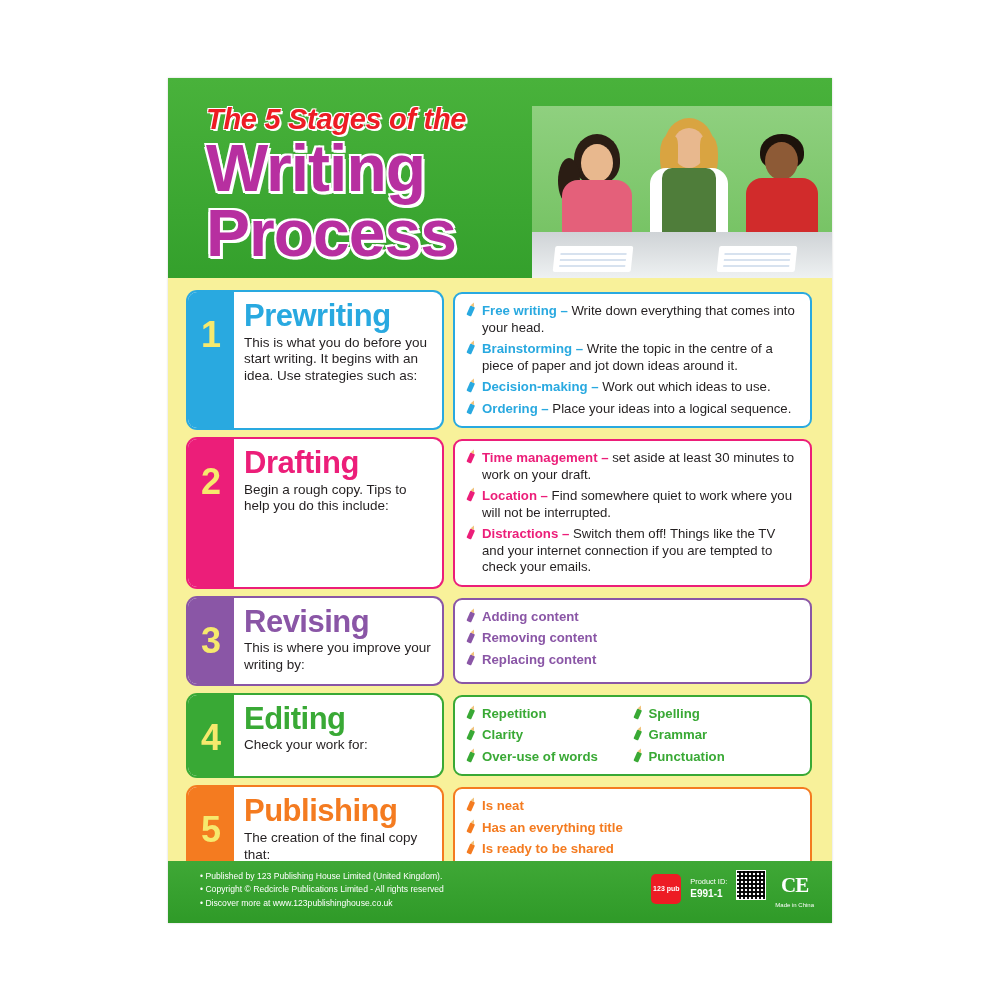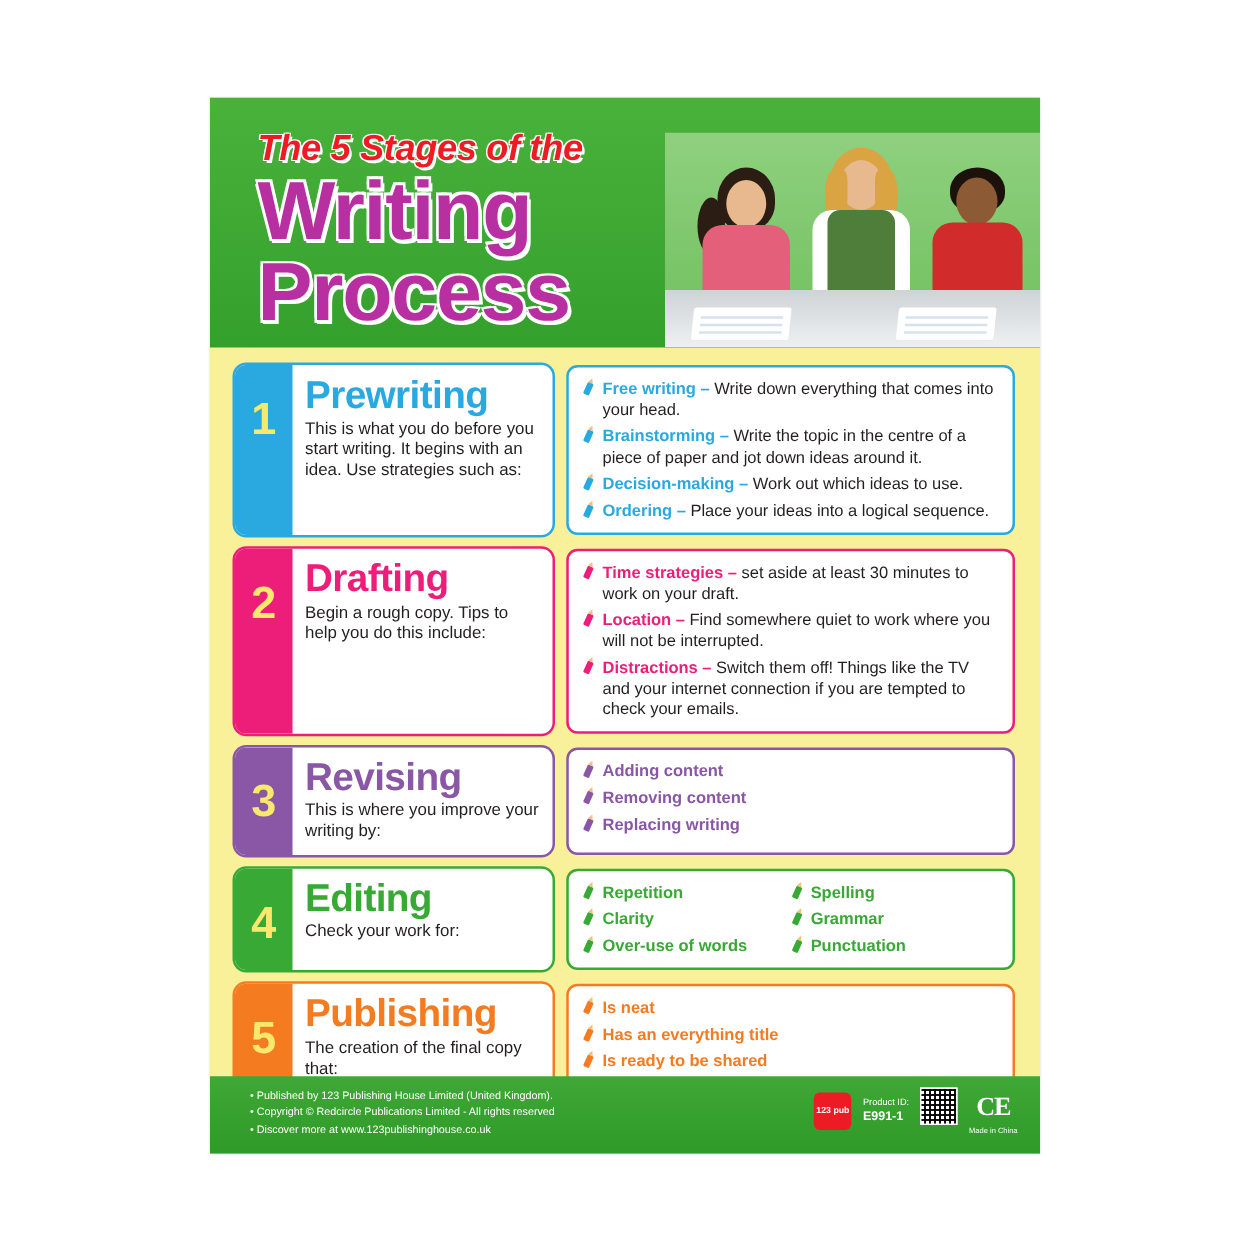--- a/index.html
+++ b/index.html
@@ -384,21 +384,21 @@
         <div class="left-text">
           <div class="stage-title c-pink">Drafting</div>
           <div class="stage-desc">Begin a rough copy. Tips to help you do this include:</div>
         </div>
       </div>
       <div class="right-card bd-pink">
         <div class="bullet-line">
           <span class="pencil">
               <i class="bg-pink"></i>
             </span>
-          <span><span class="b-strong c-pink">Time strategies –</span><span> set aside at least 30 minutes to work on your draft.</span></span>
+          <span><span class="b-strong c-pink">Time management –</span><span> set aside at least 30 minutes to work on your draft.</span></span>
         </div>
         <div class="bullet-line">
           <span class="pencil">
               <i class="bg-pink"></i>
             </span>
           <span><span class="b-strong c-pink">Location –</span><span> Find somewhere quiet to work where you will not be interrupted.</span></span>
         </div>
         <div class="bullet-line">
           <span class="pencil">
               <i class="bg-pink"></i>
@@ -428,21 +428,21 @@
         <div class="bullet-line">
           <span class="pencil">
               <i class="bg-purple"></i>
             </span>
           <span class="b-strong c-purple">Removing content</span>
         </div>
         <div class="bullet-line">
           <span class="pencil">
               <i class="bg-purple"></i>
             </span>
-          <span class="b-strong c-purple">Replacing writing</span>
+          <span class="b-strong c-purple">Replacing content</span>
         </div>
       </div>
     </div>
 
     <div class="row">
       <div class="left-card ol-green">
         <div class="num-box bg-green">
           <span>4</span>
         </div>
         <div class="left-text">

